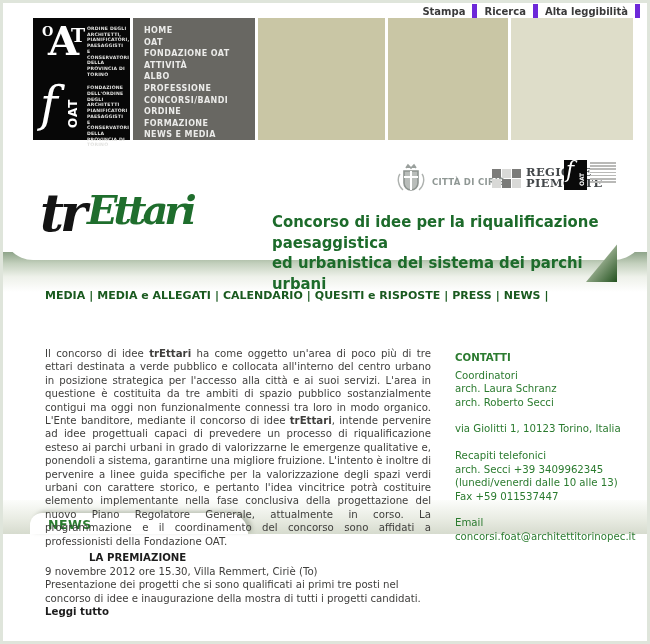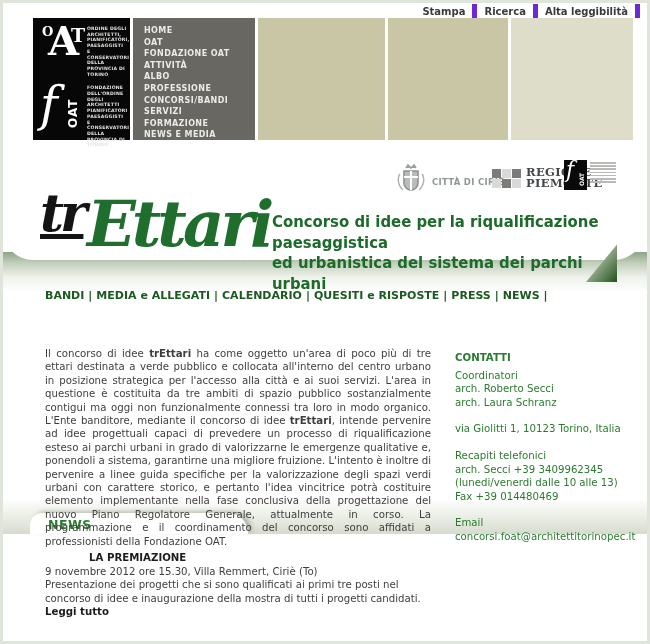--- a/index.html
+++ b/index.html
@@ -55,23 +55,23 @@
                 letter-spacing:.4px;margin-left:5px;font-weight:bold;}
   .oat-mini{position:absolute;left:174px;top:2px;display:flex;cursor:pointer;}
   .oat-mini-box{width:23px;height:30px;background:#0a0a0a;position:relative;color:#fff;}
   .oat-mini-f{position:absolute;left:2px;top:-3px;font-family:"DejaVu Serif",serif;font-style:italic;font-size:22px;}
   .oat-mini-v{position:absolute;left:14px;top:26px;transform:rotate(-90deg);transform-origin:left top;font-size:6px;font-weight:bold;}
   .microlines{margin-left:3px;padding-top:2px;}
   .microlines i{display:block;width:26px;height:1.6px;background:#b9b9b7;margin-bottom:1.6px;}
 
   
   .logo-tr{position:absolute;left:40px;top:182px;z-index:6;font-family:"DejaVu Serif",serif;
-           font-style:italic;font-weight:bold;font-size:52px;letter-spacing:-4px;color:#141414;cursor:pointer;text-decoration:underline;}
+           font-style:italic;font-weight:bold;font-size:52px;letter-spacing:-4px;color:#141414;cursor:pointer;}
   .logo-ettari{position:absolute;left:87px;top:186px;z-index:6;font-family:"DejaVu Serif",serif;
-           font-style:italic;font-weight:bold;font-size:64px;letter-spacing:-4px;color:#1f6e2d;cursor:pointer;}
+           font-style:italic;font-weight:bold;font-size:40px;letter-spacing:-4px;color:#1f6e2d;cursor:pointer;}
   .subtitle{position:absolute;left:272px;top:212px;width:360px;z-index:6;color:#1d6b2b;
             font-weight:bold;font-size:16px;line-height:20.5px;transform:scaleX(.93);transform-origin:left top;}
 
   
   .mainnav{position:absolute;left:45px;top:289px;z-index:6;font-size:11px;font-weight:bold;color:#1a5a1f;}
   .mainnav span{cursor:pointer;}
   .mainnav .sep{padding:0 4px;cursor:default;}
 
   
   .intro{position:absolute;left:45px;top:347px;width:386px;z-index:6;font-size:10.2px;line-height:13.4px;
@@ -132,21 +132,21 @@
 
   <div class="blk blk-menu">
     <div class="menu-list">
       <div>HOME</div>
       <div>OAT</div>
       <div>FONDAZIONE OAT</div>
       <div>ATTIVITÀ</div>
       <div>ALBO</div>
       <div>PROFESSIONE</div>
       <div>CONCORSI/BANDI</div>
-      <div>SERVIZI</div>
+      <div>ORDINE</div>
       <div>FORMAZIONE</div>
       <div>NEWS E MEDIA</div>
     </div>
   </div>
 
   <div class="blk blk-b1"></div>
   <div class="blk blk-b2"></div>
   <div class="blk blk-b3"></div>
 
   <div class="partners">
@@ -195,40 +195,40 @@
   </div>
 
   <div class="logo-tr">tr</div>
   <div class="logo-ettari">Ettari</div>
   <div class="subtitle">
     <div>Concorso di idee per la riqualificazione paesaggistica</div>
     <div>ed urbanistica del sistema dei parchi urbani</div>
   </div>
 
   <div class="mainnav">
-    <span>BANDI</span><span class="sep">|</span><span>MEDIA e ALLEGATI</span><span class="sep">|</span><span>CALENDARIO</span><span class="sep">|</span><span>QUESITI e RISPOSTE</span><span class="sep">|</span><span>PRESS</span><span class="sep">|</span><span>NEWS</span><span class="sep">|</span>
+    <span>MEDIA</span><span class="sep">|</span><span>MEDIA e ALLEGATI</span><span class="sep">|</span><span>CALENDARIO</span><span class="sep">|</span><span>QUESITI e RISPOSTE</span><span class="sep">|</span><span>PRESS</span><span class="sep">|</span><span>NEWS</span><span class="sep">|</span>
   </div>
 
   <div class="intro"><span>Il concorso di idee </span><b>trEttari</b><span> ha come oggetto un'area di poco più di tre ettari destinata a verde pubblico e collocata all'interno del centro urbano in posizione strategica per l'accesso alla città e ai suoi servizi. L'area in questione è costituita da tre ambiti di spazio pubblico sostanzialmente contigui ma oggi non funzionalmente connessi tra loro in modo organico.  L'Ente banditore, mediante il concorso di idee </span><b>trEttari</b><span>, intende pervenire ad idee progettuali capaci di prevedere un processo di riqualificazione esteso ai parchi urbani in grado di valorizzarne le emergenze qualitative e, ponendoli a sistema, garantirne una migliore fruizione. L'intento è inoltre di pervenire a linee guida specifiche per la valorizzazione degli spazi verdi urbani con carattere storico, e pertanto l'idea vincitrice potrà costituire elemento implementante nella fase conclusiva della progettazione del nuovo Piano Regolatore Generale, attualmente in corso. La programmazione e il coordinamento del concorso sono affidati a professionisti della Fondazione OAT.</span></div>
 
   <div class="contacts">
     <div class="title">CONTATTI</div>
     <div class="sec">
       <div class="hd">Coordinatori</div>
+      <div>arch. Laura Schranz</div>
       <div>arch. Roberto Secci</div>
-      <div>arch. Laura Schranz</div>
     </div>
     <div class="sec">
       <div>via Giolitti 1, 10123 Torino, Italia</div>
     </div>
     <div class="sec">
       <div class="hd">Recapiti telefonici</div>
       <div>arch. Secci +39 3409962345</div>
       <div>(lunedi/venerdi dalle 10 alle 13)</div>
-      <div>Fax +39 014480469</div>
+      <div>Fax +59 011537447</div>
     </div>
     <div class="sec">
       <div class="hd">Email</div>
       <div>concorsi.foat@architettitorinopec.it</div>
     </div>
   </div>
 
   <div class="news-band"></div>
   <div class="news-below"></div>
   <div class="news-tab">

